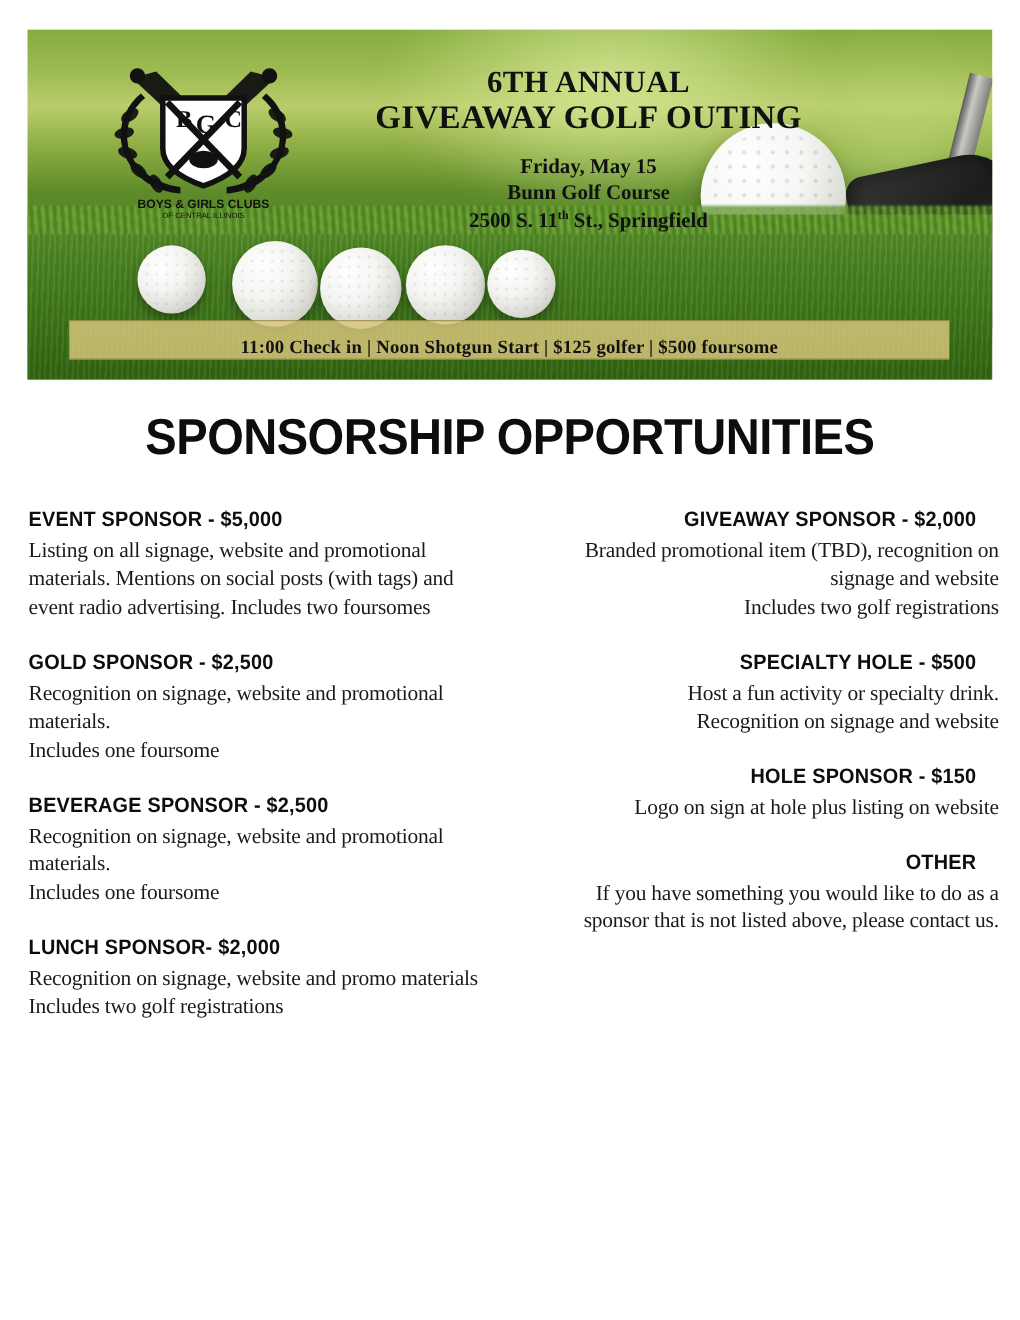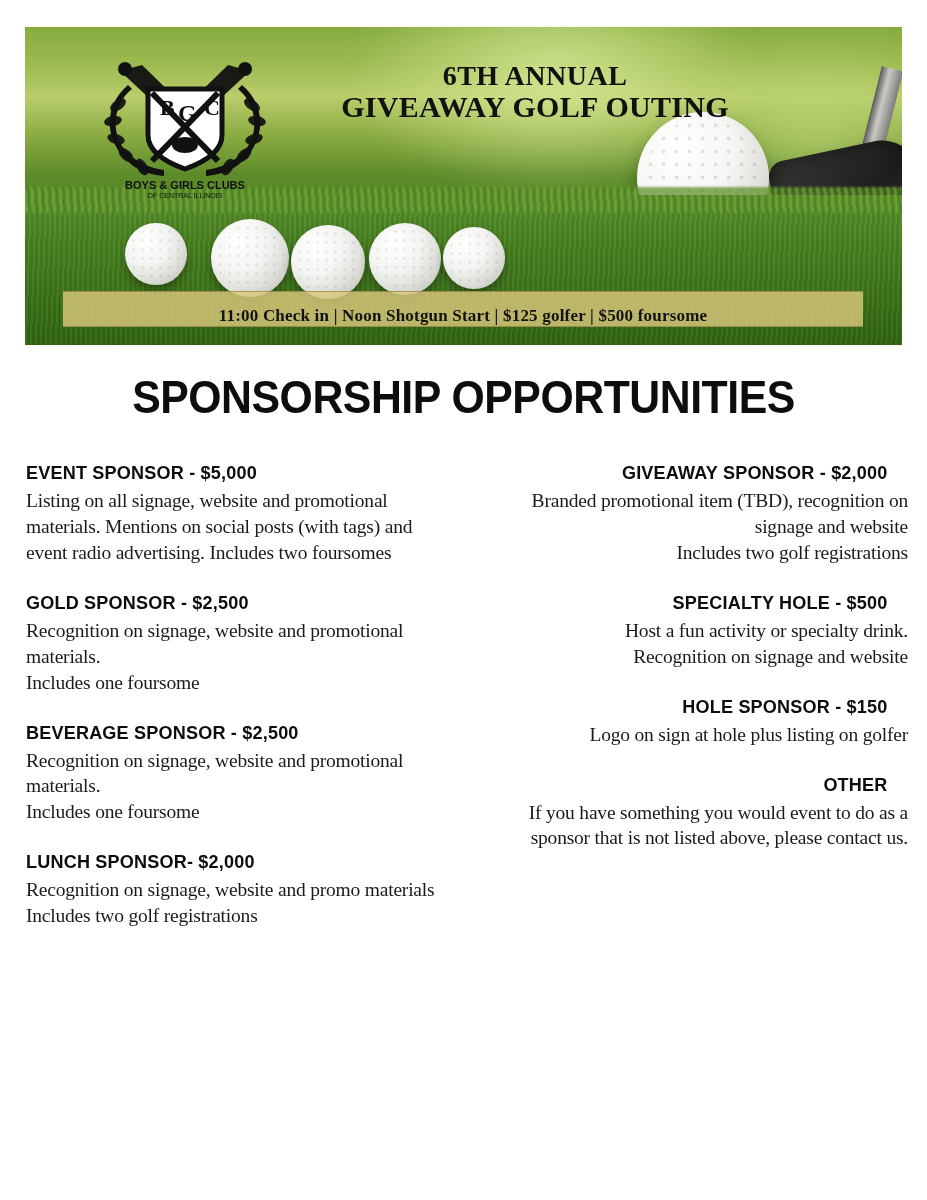--- a/index.html
+++ b/index.html
@@ -300,20 +300,25 @@
       <text x="105" y="140" text-anchor="middle" font-family="Liberation Sans, sans-serif" font-size="11" font-weight="bold" fill="#111111">BOYS &amp; GIRLS CLUBS</text>
       <text x="105" y="149" text-anchor="middle" font-family="Liberation Sans, sans-serif" font-size="7" fill="#111111">OF CENTRAL ILLINOIS</text>
     </svg>
   </div>
 
   <div class="hero-title">
     <span class="l1">6TH ANNUAL</span>
     <span class="l2">GIVEAWAY GOLF OUTING</span>
   </div>
 
+  <div class="hero-sub">
+    <div>Friday, May 15</div>
+    <div>Bunn Golf Course</div>
+    <div><span>2500 S. 11</span><sup>th</sup><span> St., Springfield</span></div>
+  </div>
 
   <div class="hero-bar">
     <span>11:00 Check in | Noon Shotgun Start | $125 golfer | $500 foursome</span>
   </div>
 </div>
 
 <div class="headline">SPONSORSHIP OPPORTUNITIES</div>
 
 <div class="col col-left">
   <div class="tier">
@@ -338,19 +343,19 @@
   <div class="tier">
     <p class="tier-title">GIVEAWAY SPONSOR - $2,000</p>
     <p class="tier-desc">Branded promotional item (TBD), recognition on signage and website<br>Includes two golf registrations</p>
   </div>
   <div class="tier">
     <p class="tier-title">SPECIALTY HOLE - $500</p>
     <p class="tier-desc">Host a fun activity or specialty drink.<br>Recognition on signage and website</p>
   </div>
   <div class="tier">
     <p class="tier-title">HOLE SPONSOR - $150</p>
-    <p class="tier-desc">Logo on sign at hole plus listing on golfer</p>
+    <p class="tier-desc">Logo on sign at hole plus listing on website</p>
   </div>
   <div class="tier">
     <p class="tier-title">OTHER</p>
-    <p class="tier-desc">If you have something you would event to do as a sponsor that is not listed above, please contact us.</p>
+    <p class="tier-desc">If you have something you would like to do as a sponsor that is not listed above, please contact us.</p>
   </div>
 </div>
 
 </body></html>

